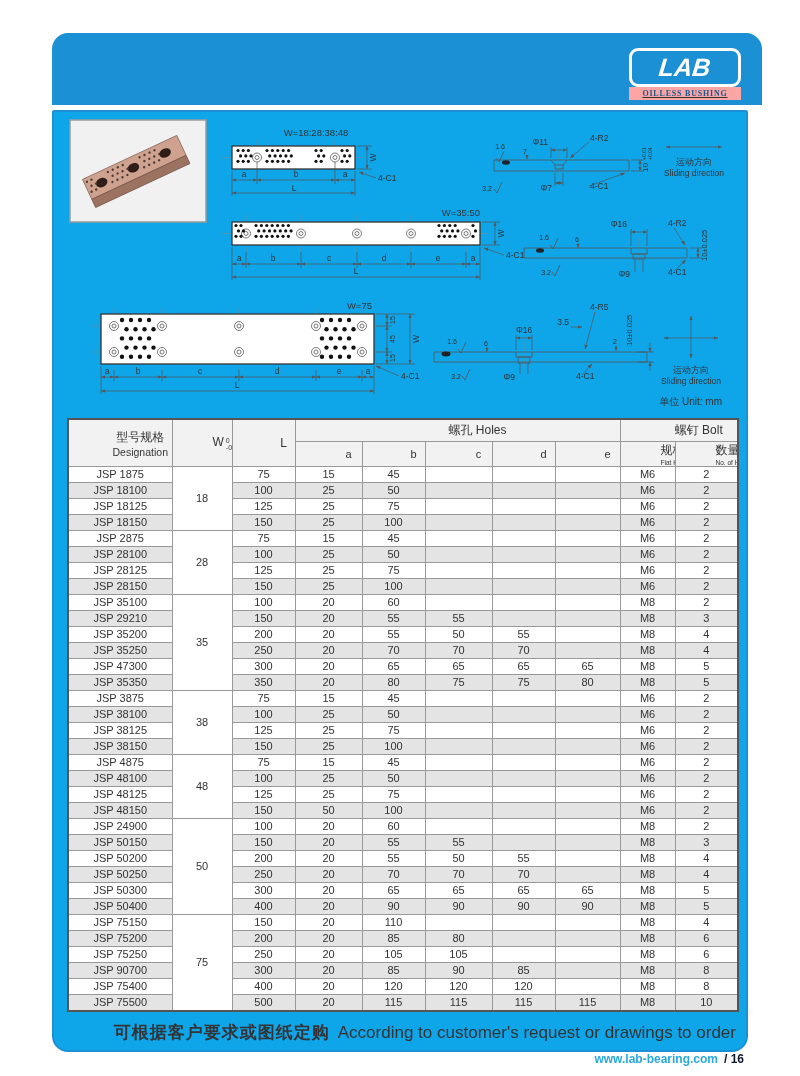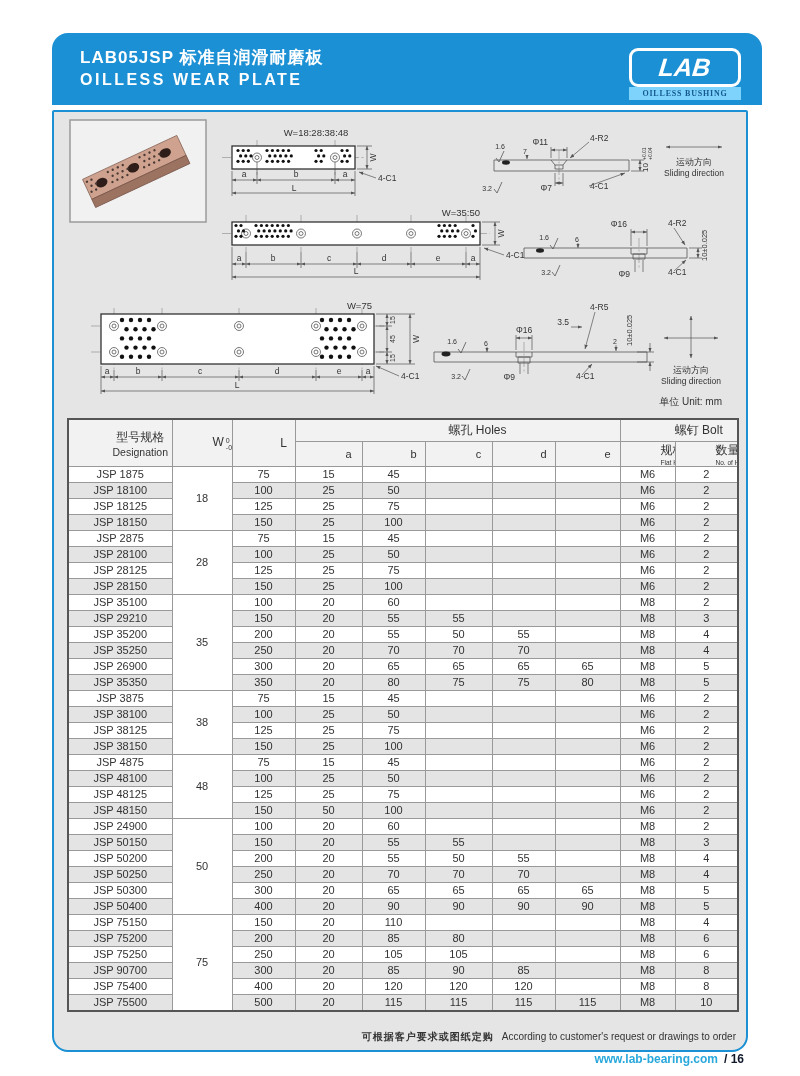--- a/index.html
+++ b/index.html
@@ -10,27 +10,27 @@
   .hdr{position:absolute;left:52px;top:33px;width:710px;height:72px;
        background:#1c90d4;border-radius:16px 16px 0 0;}
   .hdr-titles{position:absolute;left:28px;top:13px;color:#fff;font-weight:bold;}
   .hdr-cn{font-size:17px;line-height:23px;letter-spacing:1px;}
   .hdr-en{font-size:16px;line-height:21px;letter-spacing:2.5px;}
   .logo{position:absolute;right:21px;top:15px;width:112px;}
   .logo-box{height:33px;border:3px solid #fff;border-radius:9px;
             display:flex;align-items:center;justify-content:center;}
   .logo-text{color:#fff;font-size:25px;font-weight:bold;font-style:italic;
              letter-spacing:0px;transform:skewX(-6deg);line-height:1;}
-  .logo-strip{height:13px;background:#7dd3fc;display:flex;align-items:center;justify-content:center;}
+  .logo-strip{height:13px;background:#fca5a5;display:flex;align-items:center;justify-content:center;text-decoration:underline;}
   .logo-strip span{color:#15598f;font-size:8px;font-weight:bold;letter-spacing:.8px;
                    font-family:"Liberation Serif",serif;}
 
   
   .box{position:absolute;left:52px;top:110px;width:692px;height:938px;
-       border:2px solid #1c90d4;border-radius:2px 2px 16px 16px;background:#e5e5e5;}
+       border:2px solid #1c90d4;border-radius:2px 2px 16px 16px;background:#0ea5e9;}
 
   
   .drawsvg{position:absolute;left:0px;top:2px;}
   .drawsvg text{fill:#333;font-family:"Liberation Sans",sans-serif;}
   .ln{stroke:#555;stroke-width:.8;fill:none;}
   .plate{stroke:#333;stroke-width:1.3;fill:#fff;}
   .dim{stroke:#555;stroke-width:.7;fill:none;}
   .cl{stroke:#888;stroke-width:.6;fill:none;stroke-dasharray:9 2.5 2 2.5;}
   .lbl{font-size:8.5px;}
   .lbl9{font-size:9.5px;}
@@ -50,36 +50,32 @@
   .spec thead tr.h2 th{height:23px;}
   .spec thead{border-bottom:1px solid #555;}
   .spec tbody td{height:15px;line-height:15px;background:#fff;}
   .spec tbody tr.stripe td{background:#e4e4e4;}
   .spec tbody td.w-cell{background:#fff;}
   .spec tbody tr.group-start td{border-top:1px solid #666;}
   .tolstack{display:inline-flex;flex-direction:column;vertical-align:middle;
             font-size:7px;line-height:7px;margin-left:2px;text-align:left;}
 
   
-  .note{position:absolute;right:10px;bottom:6px;font-size:10px;color:#333;text-align:center;}
+  .note{position:absolute;right:10px;bottom:6px;font-size:17px;color:#333;text-align:center;}
   .note .cnpart{font-weight:bold;letter-spacing:1px;margin-right:8px;}
   .pagefoot{position:absolute;left:52px;top:1052px;width:692px;text-align:right;font-size:12px;}
   .pagefoot .url{color:#29a8dc;font-weight:bold;}
   .pagefoot .pg{color:#0f172a;font-weight:bold;margin-left:6px;}
 </style>
 </head>
 <body>
 
 <div id="page">
 
   <div class="hdr">
-    <div class="hdr-titles">
-      <div class="hdr-cn">LAB05JSP 标准自润滑耐磨板</div>
-      <div class="hdr-en">OILLESS WEAR PLATE</div>
-    </div>
     <div class="logo">
       <div class="logo-box">
         <span class="logo-text">LAB</span>
       </div>
       <div class="logo-strip">
         <span>OILLESS BUSHING</span>
       </div>
     </div>
   </div>
 
@@ -676,21 +672,21 @@
             <td>250</td>
             <td>20</td>
             <td>70</td>
             <td>70</td>
             <td>70</td>
             <td></td>
             <td>M8</td>
             <td>4</td>
           </tr>
           <tr class="">
-            <td>JSP 26900</td>
+            <td>JSP 47300</td>
             <td>300</td>
             <td>20</td>
             <td>65</td>
             <td>65</td>
             <td>65</td>
             <td>65</td>
             <td>M8</td>
             <td>5</td>
           </tr>
           <tr class="stripe">

